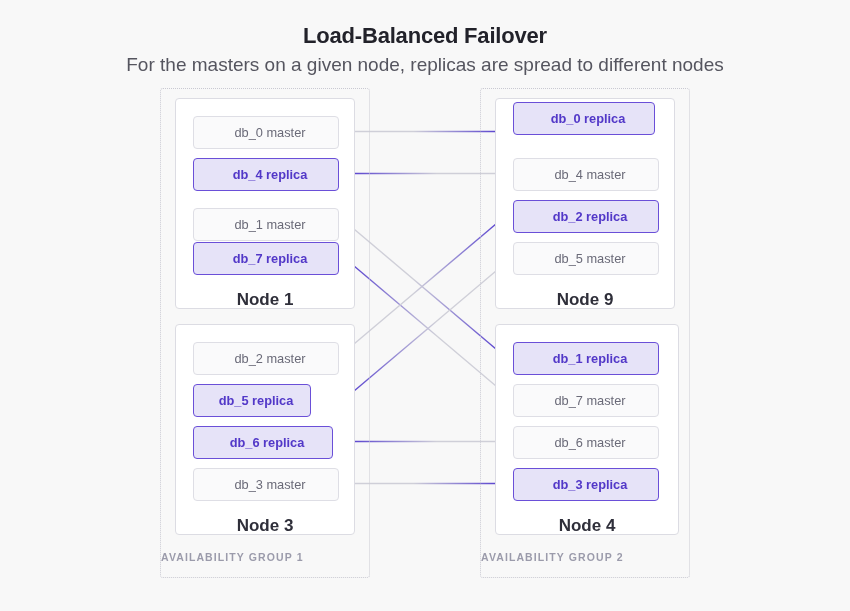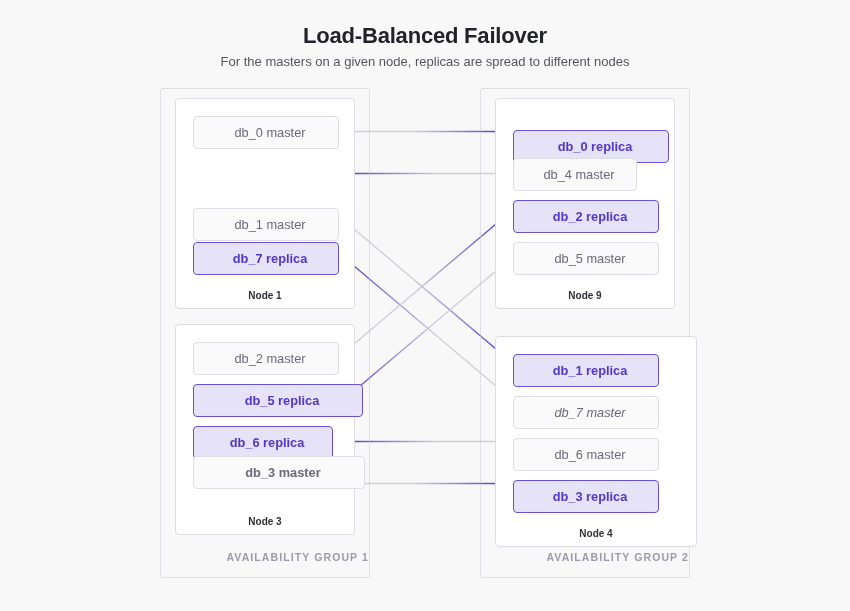--- a/index.html
+++ b/index.html
@@ -13,52 +13,52 @@
 
   .title {
     position: absolute; left: 0; top: 23px; width: 850px;
     text-align: center;
     font-size: 22px; font-weight: bold; color: #22222a;
     letter-spacing: -0.2px;
   }
   .subtitle {
     position: absolute; left: 0; top: 54px; width: 850px;
     text-align: center;
-    font-size: 13px; font-weight: normal; color: #55555f;
+    font-size: 19px; font-weight: normal; color: #55555f;
   }
 
   
   .ag {
     position: absolute;
     border: 1px dotted #c9c9d2;
     border-radius: 3px;
     background: transparent;
   }
   .ag-label {
     position: absolute;
     width: 100%;
-    text-align: right;
+    text-align: left;
     font-size: 10.5px;
     font-weight: bold;
     letter-spacing: 1.1px;
     color: #9b9bab;
   }
 
   
   .node {
     position: absolute;
     background: #ffffff;
     border: 1px solid #dcdce3;
     border-radius: 4px;
   }
   .node-label {
     position: absolute;
     width: 100%;
     text-align: center;
-    font-size: 10px;
+    font-size: 17px;
     font-weight: bold;
     color: #2f2f3a;
   }
 
   
   .dbbox {
     position: absolute;
     height: 33px;
     border-radius: 4px;
     display: flex;
@@ -164,40 +164,41 @@
       <div class="ag" style="left: 160px; top: 88px; width: 210px; height: 490px;">
         <div class="ag-label" style="top: 462px;">AVAILABILITY GROUP 1</div>
       </div>
       <div class="ag" style="left: 480px; top: 88px; width: 210px; height: 490px;">
         <div class="ag-label" style="top: 462px;">AVAILABILITY GROUP 2</div>
       </div>
     </div>
   <div id="nodes-layer">
       <div class="node" style="left: 175px; top: 98px; width: 180px; height: 211px;">
         <div class="dbbox master" style="left: 17px; top: 17px; width: 146px;">db_0 master</div>
+        <div class="dbbox replica" style="left: 17px; top: 59px; width: 146px;">db_4 replica</div>
         <div class="dbbox master" style="left: 17px; top: 101px; width: 146px; margin-top: 8px;">db_1 master</div>
         <div class="dbbox replica" style="left: 17px; top: 143px; width: 146px;">db_7 replica</div>
         <div class="node-label" style="top: 191px;">Node 1</div>
       </div>
       <div class="node" style="left: 495px; top: 98px; width: 180px; height: 211px;">
-        <div class="dbbox replica" style="left: 17px; top: 31px; width: 156px;">db_0 replica</div>
-        <div class="dbbox master" style="left: 17px; top: 59px; width: 124px;">db_4 master</div>
+        <div class="dbbox replica" style="left: 17px; top: 3px; width: 142px;">db_0 replica</div>
+        <div class="dbbox master" style="left: 17px; top: 59px; width: 146px;">db_4 master</div>
         <div class="dbbox replica" style="left: 17px; top: 101px; width: 146px;">db_2 replica</div>
         <div class="dbbox master" style="left: 17px; top: 143px; width: 146px;">db_5 master</div>
         <div class="node-label" style="top: 191px;">Node 9</div>
       </div>
       <div class="node" style="left: 175px; top: 324px; width: 180px; height: 211px;">
         <div class="dbbox master" style="left: 17px; top: 17px; width: 146px;">db_2 master</div>
-        <div class="dbbox replica" style="left: 17px; top: 59px; width: 170px;">db_5 replica</div>
+        <div class="dbbox replica" style="left: 17px; top: 59px; width: 118px;">db_5 replica</div>
         <div class="dbbox replica" style="left: 17px; top: 101px; width: 140px;">db_6 replica</div>
-        <div class="dbbox master" style="left: 17px; top: 131px; width: 172px; font-weight: bold;">db_3 master</div>
+        <div class="dbbox master" style="left: 17px; top: 143px; width: 146px;">db_3 master</div>
         <div class="node-label" style="top: 191px;">Node 3</div>
       </div>
-      <div class="node" style="left: 495px; top: 324px; width: 202px; height: 211px; margin-top: 12px;">
+      <div class="node" style="left: 495px; top: 324px; width: 184px; height: 211px;">
         <div class="dbbox replica" style="left: 17px; top: 17px; width: 146px;">db_1 replica</div>
-        <div class="dbbox master" style="left: 17px; top: 59px; width: 146px; font-style: italic;">db_7 master</div>
+        <div class="dbbox master" style="left: 17px; top: 59px; width: 146px;">db_7 master</div>
         <div class="dbbox master" style="left: 17px; top: 101px; width: 146px;">db_6 master</div>
         <div class="dbbox replica" style="left: 17px; top: 143px; width: 146px;">db_3 replica</div>
         <div class="node-label" style="top: 191px;">Node 4</div>
       </div>
     </div>
 
 </div>
 
 </body></html>

